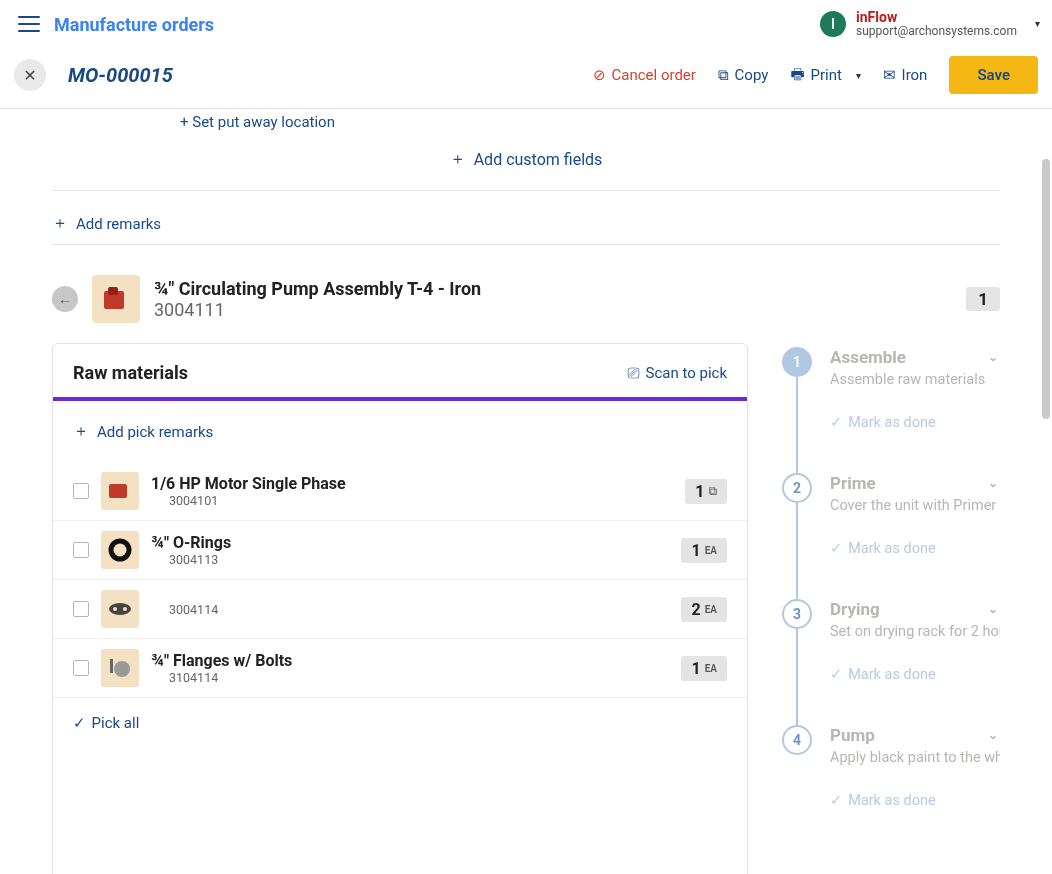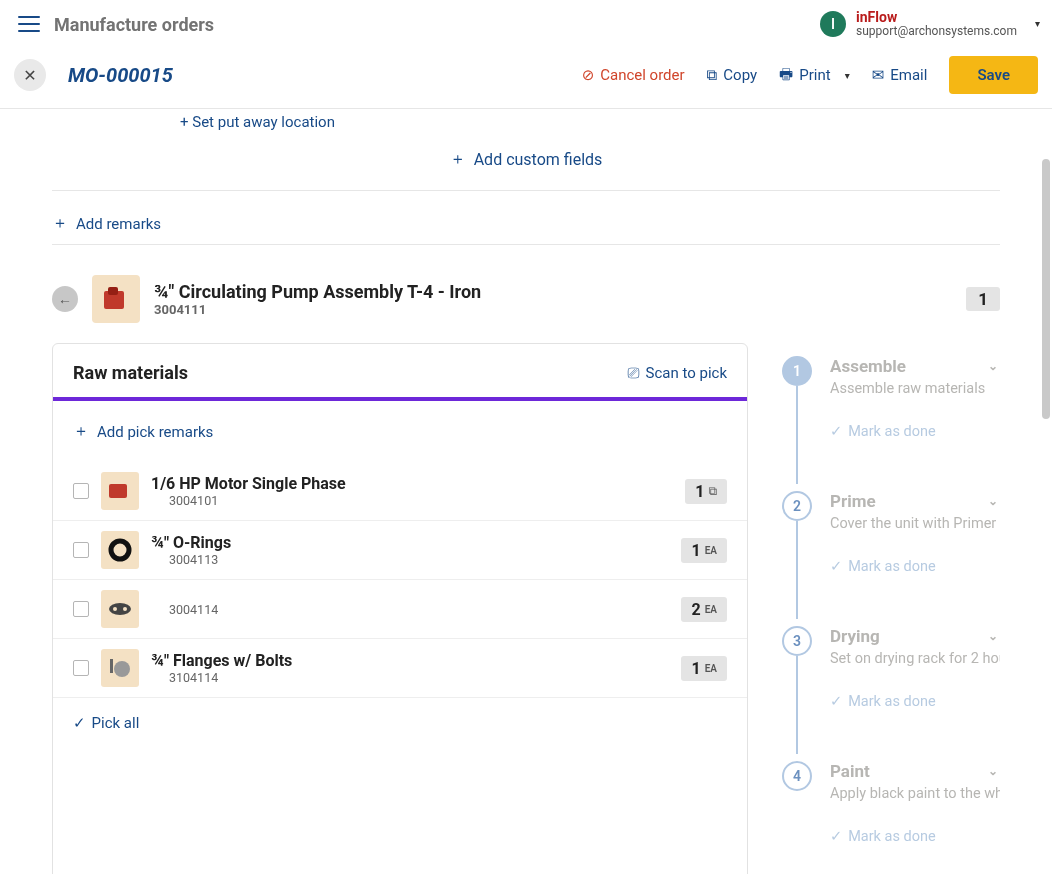--- a/index.html
+++ b/index.html
@@ -1,20 +1,20 @@
 <!DOCTYPE html>
 <html><head>
 <meta charset="utf-8">
 <style>
   * { margin:0; padding:0; box-sizing:border-box; font-family:-apple-system,BlinkMacSystemFont,"Segoe UI",Roboto,Helvetica,Arial,sans-serif; }
   body { width:1052px; height:874px; overflow:hidden; background:#fff; color:#202020; }
   .topbar { display:flex; align-items:center; height:48px; padding:0 12px; }
   .hamburger-lines { width:22px; height:16px; display:flex; flex-direction:column; justify-content:space-between; margin:0 14px 0 6px; cursor:pointer;}
   .hamburger-lines span{display:block;height:2px;background:#184a87;border-radius:2px;}
-  .brand-title { color:#737373; font-weight:700; font-size:18px; }
+  .brand-title { color:#3b82f6; font-weight:700; font-size:18px; }
   .spacer { flex:1; }
   .account { display:flex; align-items:center; gap:10px; cursor:pointer;}
   .avatar-circle { width:26px;height:26px;border-radius:50%;background:#1f7a5b;color:#fff;display:flex;align-items:center;justify-content:center;font-weight:600;font-size:14px;}
   .account-text { display:flex; flex-direction:column; line-height:1.15;}
   .account-name { font-weight:700; font-size:14px; color:#b91c1c;}
   .account-email{ font-size:12px; color:#555;}
   .caret-down { margin-left:8px; color:#333; font-size:10px; }
   .actionbar { display:flex; align-items:center; padding:8px 14px 14px 14px; gap:18px;}
   .close-circle { width:32px;height:32px;border-radius:50%;background:#e9e9e9;display:flex;align-items:center;justify-content:center;cursor:pointer;color:#444;font-size:16px;}
   .order-id { font-weight:700;color:#184a87;font-size:20px;margin-left:4px;font-style:italic;}
@@ -30,21 +30,21 @@
   .custom-fields { display:flex;align-items:center;justify-content:center;gap:8px;color:#184a87;font-size:16px;padding:14px 0;cursor:pointer;}
   .divider{height:1px;background:#e6e6e6;margin:6px 0 18px 0;}
   .remarks-heading{font-size:24px;font-weight:700;color:#222;margin-bottom:6px;}
   .add-link{display:flex;align-items:center;gap:8px;color:#184a87;font-size:15px;cursor:pointer;padding:4px 0;}
   .plus{font-size:16px;color:#184a87;font-weight:300;}
   
   .product-row{display:flex;align-items:center;gap:14px;margin:30px 0 20px 0;}
   .back-circle{width:26px;height:26px;border-radius:50%;background:#c7c7c7;display:flex;align-items:center;justify-content:center;color:#555;cursor:pointer;font-size:14px;}
   .thumb{width:48px;height:48px;border-radius:4px;background:#f4e1c4;display:flex;align-items:center;justify-content:center;}
   .product-name{font-weight:700;font-size:18px;color:#222;}
-  .product-sku{font-size:13px;color:#666;font-weight:bold;}
+  .product-sku{font-size:18px;color:#666;}
   .bignum-pill{background:#e4e4e4;border-radius:3px;padding:2px 12px;font-weight:700;font-size:17px;color:#222;}
   .panel{display:flex;gap:20px;align-items:flex-start;}
   .card{border:1px solid #e2e2e2;border-radius:6px;flex:0 0 696px;}
   .card-header{display:flex;align-items:center;justify-content:space-between;padding:18px 20px 14px 20px;}
   .card-header h3{font-size:18px;font-weight:700;color:#222;}
   .scan-pick{display:flex;align-items:center;gap:6px;color:#184a87;font-size:15px;cursor:pointer;}
   .card-header-border{border-bottom:4px solid #6d28d9;}
   .pick-remarks{padding:16px 20px;}
   .mat-row{display:flex;align-items:center;gap:12px;padding:10px 20px;border-bottom:1px solid #eee;}
   .mat-row:last-of-type{border-bottom:none;}
@@ -58,21 +58,21 @@
   .qty-unit{font-size:10px;color:#555;font-weight:600;}
   .copy-ico{font-size:12px;color:#555;}
   .pick-all{display:flex;align-items:center;gap:6px;color:#184a87;font-size:15px;cursor:pointer;padding:16px 20px 18px 20px;}
   
   .timeline{flex:1;position:relative;padding-left:14px;padding-top:4px;overflow:hidden;}
   .step{position:relative;padding-left:36px;padding-bottom:42px;}
   .step:last-child{padding-bottom:24px;}
   .step-circle{position:absolute;left:0;top:0;width:30px;height:30px;border:2px solid #b2c8e2;border-radius:50%;display:flex;align-items:center;justify-content:center;color:#6b90bf;font-weight:600;font-size:14px;background:#fff;}
   .step.active .step-circle{background:#b2c8e2;color:#fff;border-color:#b2c8e2;}
   .step-line{position:absolute;left:14px;top:30px;bottom:-2px;width:2px;background:#b2c8e2;}
-  .step-title{font-weight:700;font-size:17px;color:#b7b6b3;display:flex;align-items:center;justify-content:space-between;padding-right:2px;cursor:pointer;margin-top:9px;}
+  .step-title{font-weight:700;font-size:17px;color:#b7b6b3;display:flex;align-items:center;justify-content:space-between;padding-right:2px;cursor:pointer;}
   .step-desc{font-size:14.5px;color:#b7b6b3;margin-top:4px;white-space:nowrap;overflow:hidden;text-overflow:clip;}
   .mark-done{display:flex;align-items:center;gap:6px;color:#b7cbe1;font-size:14.5px;margin-top:26px;cursor:pointer;}
   .step-chev{color:#b7b6b3;font-size:12px;}
   .left-col{display:flex;flex-direction:column;width:696px;}
   .scrollbar{position:absolute;right:2px;top:0;bottom:0;width:8px;}
   .scrollbar .thumb-bar{position:absolute;right:0;top:50px;width:8px;height:260px;background:#c9c9c9;border-radius:4px;}
   svg { display:block; }
 </style>
 </head>
 <body>
@@ -107,21 +107,21 @@
       <span>⧉</span>
       <span>Copy</span>
     </div>
     <div class="action-link print">
       <span>🖶</span>
       <span>Print</span>
       <span class="caret-down">▾</span>
     </div>
     <div class="action-link">
       <span>✉</span>
-      <span>Email</span>
+      <span>Iron</span>
     </div>
     <button class="save-btn">Save</button>
   </div>
 </div>
 <div class="hr-top"></div>
 
 <div class="scroll-area">
   <div class="scrollbar">
       <div class="thumb-bar"></div>
     </div>
@@ -292,21 +292,21 @@
             <div class="mark-done">
                 <span>✓</span>
                 <span>Mark as done</span>
               </div>
           </div>
         </div>
         <div class="step">
           <div class="step-circle">4</div>
           <div style="padding-left:12px">
             <div class="step-title">
-                <span>Paint</span>
+                <span>Pump</span>
                 <span class="step-chev">⌄</span>
               </div>
             <div class="step-desc">Apply black paint to the whole unit</div>
             <div class="mark-done">
                 <span>✓</span>
                 <span>Mark as done</span>
               </div>
           </div>
         </div>
       </div>

